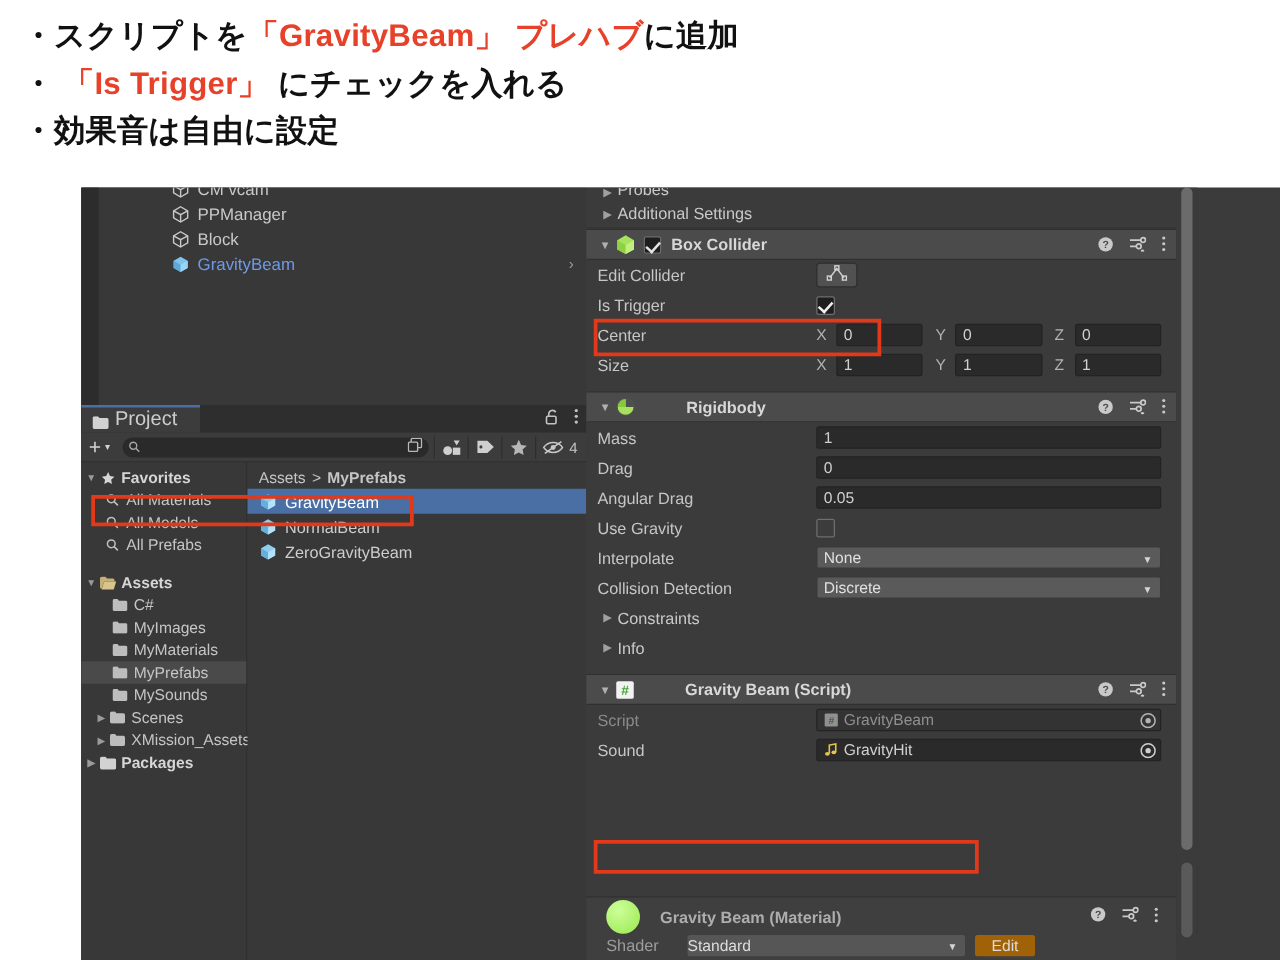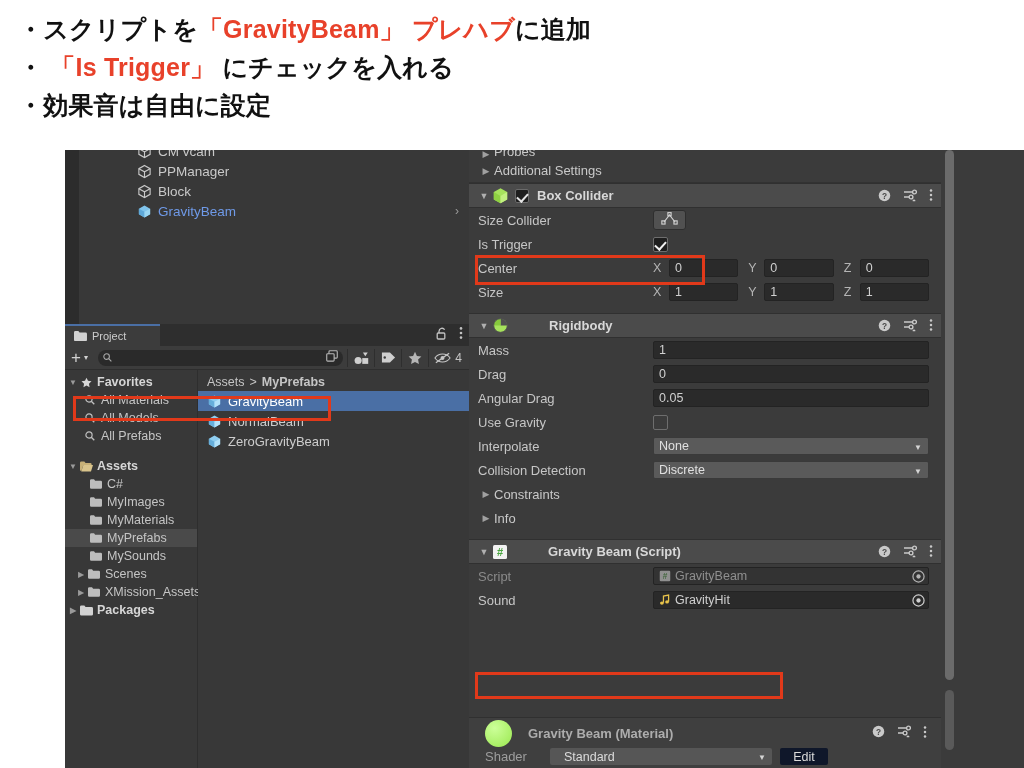--- a/index.html
+++ b/index.html
@@ -83,21 +83,21 @@
     position: relative;
     height: 22px; background: #2e2e2e;
     display: flex; align-items: center;
   }
   #project-tab {
     height: 22px; width: 95px;
     background: #3c3c3c;
     border-top: 2px solid #4a6fa5;
     display: flex; align-items: center; gap: 5px;
     padding-left: 9px;
-    font-size: 11px; color: #cdcdcd;
+    font-size: 16px; color: #cdcdcd;
   }
   .folder-ico {
     width: 13px; height: 11px; flex: 0 0 auto;
   }
   #tab-right-icons {
     position: absolute; right: 6px; top: 2px;
     display: flex; align-items: center; gap: 11px;
   }
   #project-toolbar {
     height: 24px; background: #3c3c3c;
@@ -307,24 +307,24 @@
     flex: 0 0 auto;
   }
   #mat-title { margin-left: 16px; font-size: 13px; color: #adadad; font-weight: bold; }
   #mat-shader-row {
     display: flex; align-items: center; padding-left: 16px; gap: 8px;
     color: #9d9d9d; font-size: 13px;
   }
   #mat-shader-dd {
     width: 222px; height: 17px; background: #565656;
     border-radius: 2px; position: relative; color: #dcdcdc;
-    font-size: 12.5px; padding-left: 14px; display: flex; align-items: center;
+    font-size: 12.5px; padding-left: 0; display: flex; align-items: center;
   }
   #mat-edit-btn {
-    width: 48px; height: 17px; background: #0f172a; border-radius: 2px;
+    width: 48px; height: 17px; background: #a16207; border-radius: 2px;
     display: flex; align-items: center; justify-content: center;
     color: #dcdcdc; font-size: 12.5px;
   }
 
   
   .redbox {
     position: absolute; border: 3px solid #e1391a;
     pointer-events: none; z-index: 50;
   }
 </style>
@@ -699,21 +699,21 @@
             <svg width="4" height="14" viewBox="0 0 4 14">
                 <circle cx="2" cy="2.4" r="1.25" fill="#c9c9c9"></circle>
                 <circle cx="2" cy="7" r="1.25" fill="#c9c9c9"></circle>
                 <circle cx="2" cy="11.6" r="1.25" fill="#c9c9c9"></circle>
               </svg>
           </span>
         </span>
       </div>
 
       <div class="prop-row">
-        <span class="prop-label">Size Collider</span>
+        <span class="prop-label">Edit Collider</span>
         <span class="edit-collider-btn">
           <span>
             <svg width="17" height="15" viewBox="0 0 18 15">
                 <path d="M3 11.5 9 3.6l6 7.9" fill="none" stroke="#d2d2d2" stroke-width="1.2"></path>
                 <rect x="0.9" y="10" width="3.4" height="3.4" fill="none" stroke="#d2d2d2" stroke-width="1.2"></rect>
                 <rect x="7.3" y="1.3" width="3.4" height="3.4" fill="none" stroke="#d2d2d2" stroke-width="1.2"></rect>
                 <rect x="13.7" y="10" width="3.4" height="3.4" fill="none" stroke="#d2d2d2" stroke-width="1.2"></rect>
               </svg>
           </span>
         </span>

